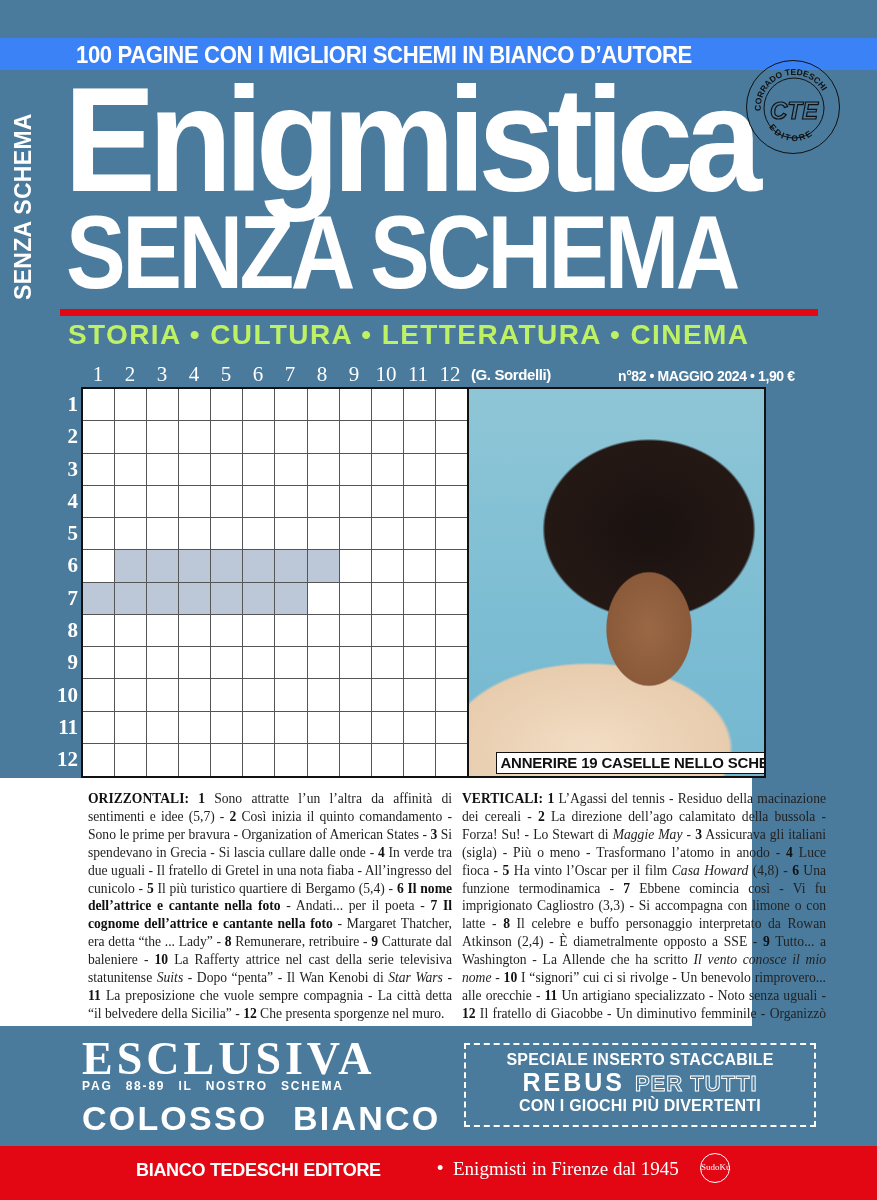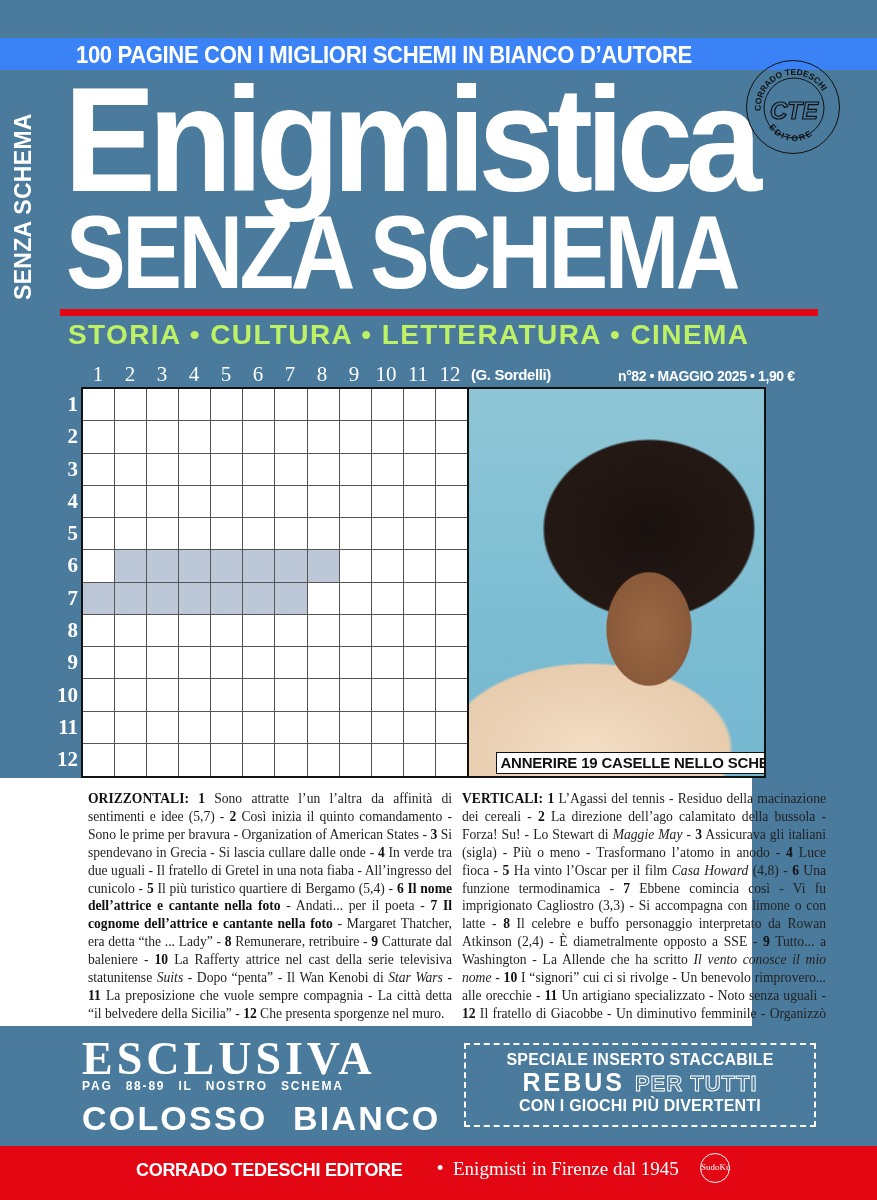--- a/index.html
+++ b/index.html
@@ -97,21 +97,21 @@
     <span class="col-num">5</span>
     <span class="col-num">6</span>
     <span class="col-num">7</span>
     <span class="col-num">8</span>
     <span class="col-num">9</span>
     <span class="col-num">10</span>
     <span class="col-num">11</span>
     <span class="col-num">12</span>
   </div>
 <div class="author">(G. Sordelli)</div>
-<div class="issue">n°82 • MAGGIO 2025 • 1,90 €</div>
+<div class="issue">n°82 • MAGGIO 2024 • 1,90 €</div>
 
 <div class="row-nums" id="rowNums">
     <div class="row-num">1</div>
     <div class="row-num">2</div>
     <div class="row-num">3</div>
     <div class="row-num">4</div>
     <div class="row-num">5</div>
     <div class="row-num">6</div>
     <div class="row-num">7</div>
     <div class="row-num">8</div>
@@ -285,17 +285,17 @@
     <div class="insert-l1">SPECIALE INSERTO STACCABILE</div>
     <div class="insert-l2">
       <span>REBUS</span>
       <span class="outline">PER TUTTI</span>
     </div>
     <div class="insert-l3">CON I GIOCHI PIÙ DIVERTENTI</div>
   </div>
 </div>
 
 <div class="footer">
-  <span class="footer-publisher">CORRADO TEDESCHI EDITORE</span>
+  <span class="footer-publisher">BIANCO TEDESCHI EDITORE</span>
   <span class="footer-sep">•</span>
   <span class="footer-tag">Enigmisti in Firenze dal 1945</span>
   <div class="sudoku-logo">SudoKu</div>
 </div>
 
 </body></html>

